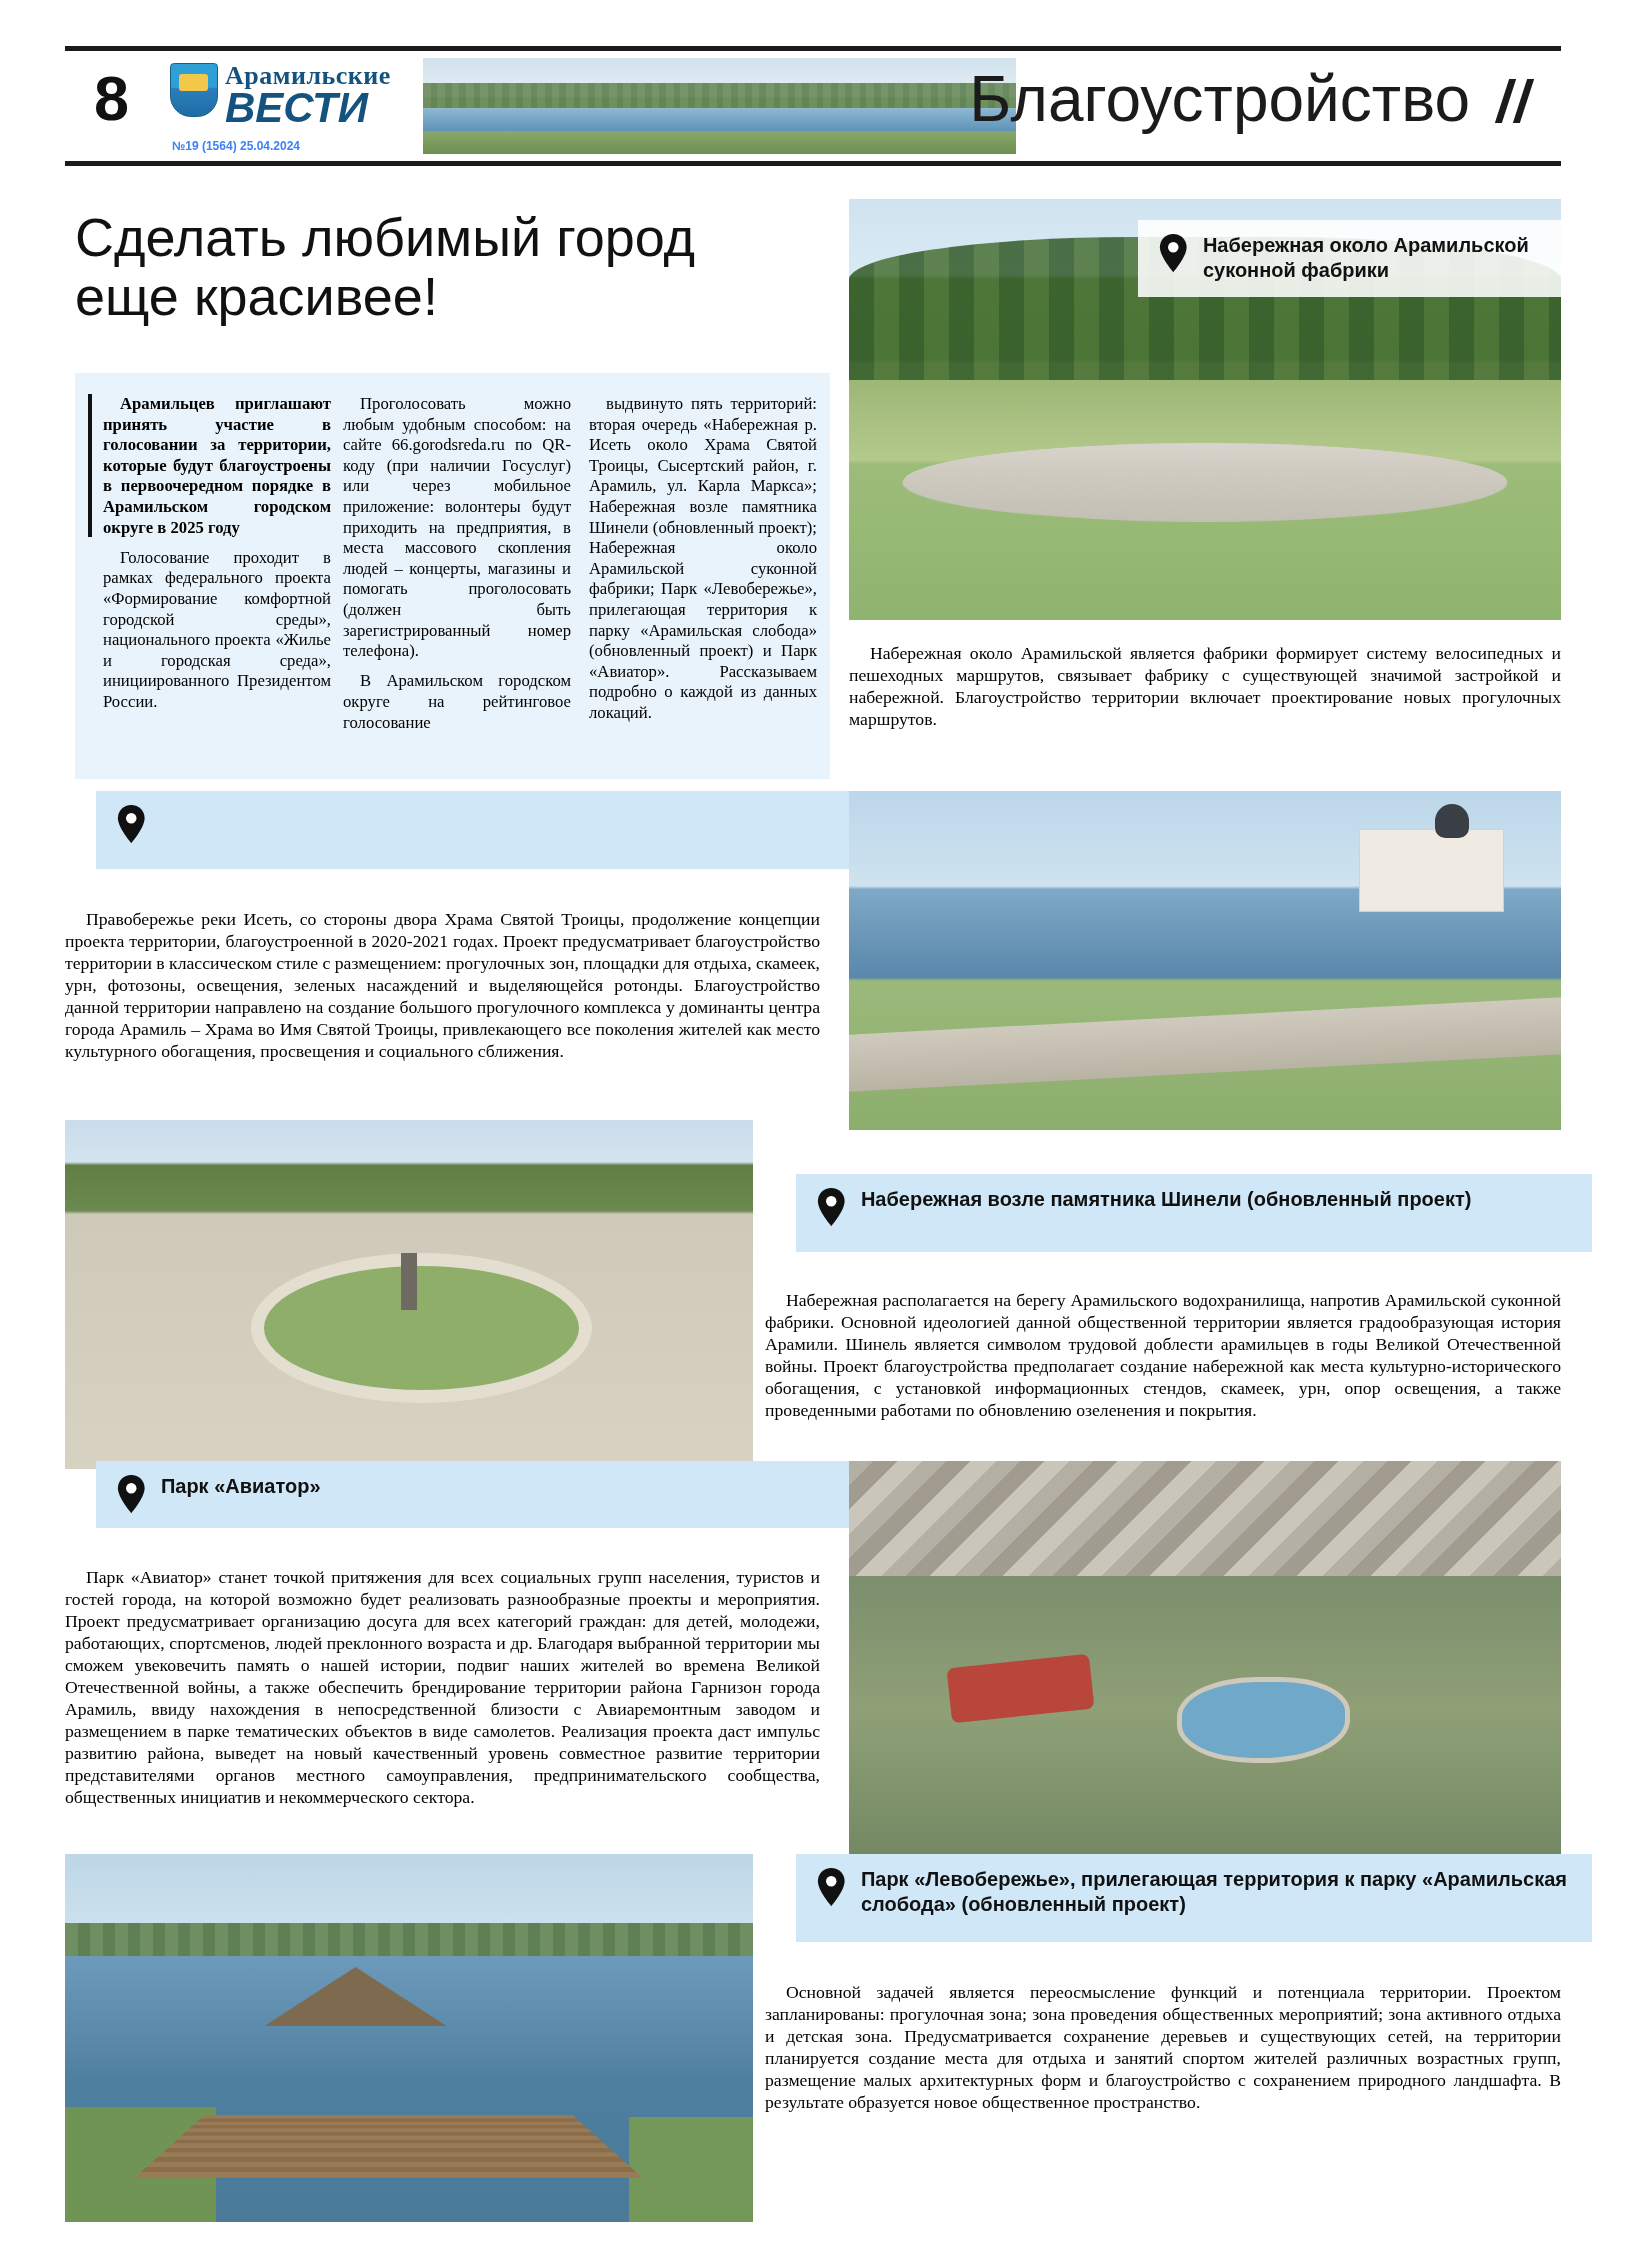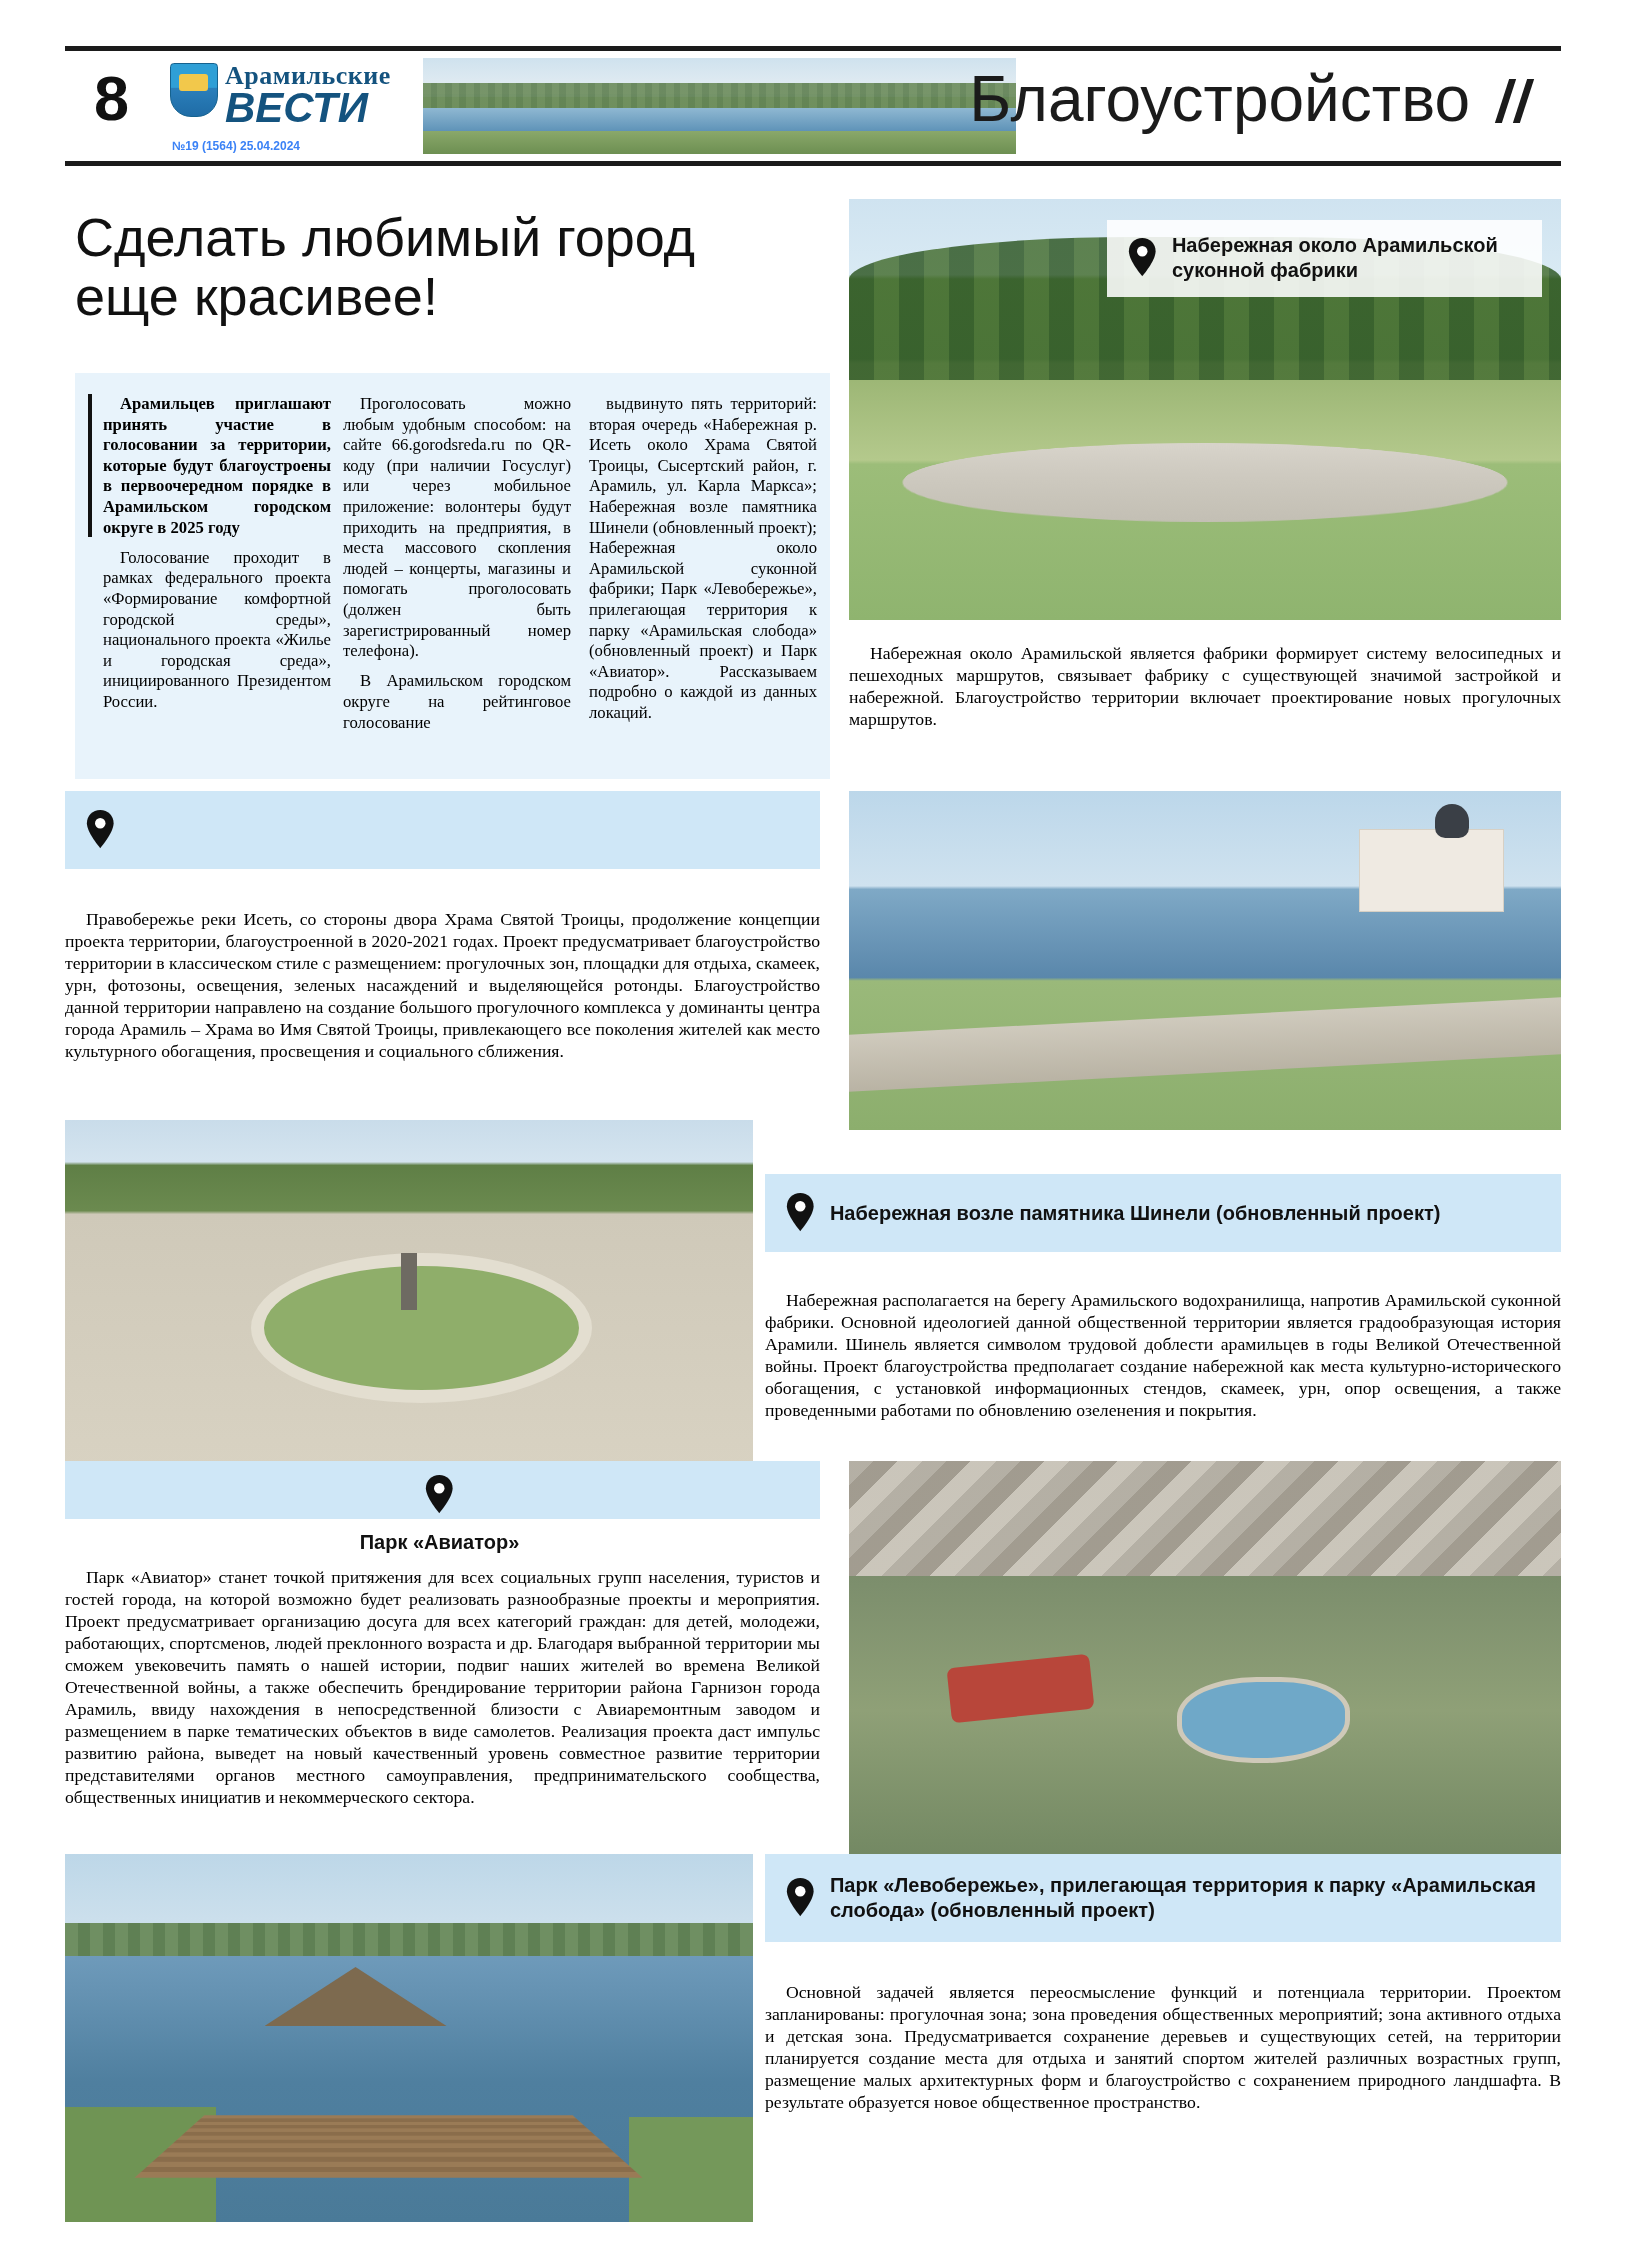--- a/index.html
+++ b/index.html
@@ -218,24 +218,24 @@
     background: linear-gradient(#d8d4cb, #c3bfb4);
     transform: perspective(287px) rotateX(48deg);
     border-radius: 50%;
   }
 
   
   .pin-badge {
     position: absolute;
     background: #cfe7f7;
     display: flex;
-    align-items: center;
     gap: 13.4px;
     padding: 13.4px 25px 13.4px 19px;
     box-sizing: border-box;
+    margin-left: 31px;
   }
   .pin-badge.on-photo {
     background: rgba(255,255,255,0.88);
   }
   .pin-icon {
     flex: 0 0 auto;
     width: 32.5px; height: 42px;
     position: relative;
   }
   .pin-icon svg { display: block; }
@@ -441,21 +441,21 @@
         <circle cx="17" cy="15" r="5.5" fill="#ffffff"></circle>
       </svg>
     </span>
     <span class="pin-text">Набережная возле памятника Шинели (обновленный проект)</span>
   </div>
 
   <div class="body-text" style="left:765px; top:1289px; width:796px;">
     <p>Набережная располагается на берегу Арамильского водохранилища, напротив Арамильской суконной фабрики. Основной идеологией данной общественной территории является градообразующая история Арамили. Шинель является символом трудовой доблести арамильцев в годы Великой Отечественной войны. Проект благоустройства предполагает создание набережной как места культурно-исторического обогащения, с установкой информационных стендов, скамеек, урн, опор освещения, а также проведенными работами по обновлению озеленения и покрытия.</p>
   </div>
 
-  <div class="pin-badge" style="left:65px; top:1461px; width:755px; height:58px;flex-direction:column;">
+  <div class="pin-badge" style="left:65px; top:1461px; width:755px; height:67px;">
     <span class="pin-icon">
       <svg width="32.5" height="42" viewBox="0 0 34 44">
         <path d="M17 1C9 1 3 7 3 15c0 10 14 26 14 26s14-16 14-26c0-8-6-14-14-14z" fill="#111"></path>
         <circle cx="17" cy="15" r="5.5" fill="#ffffff"></circle>
       </svg>
     </span>
     <span class="pin-text">Парк «Авиатор»</span>
   </div>
 
   <div class="photo" id="photo-aviator">

